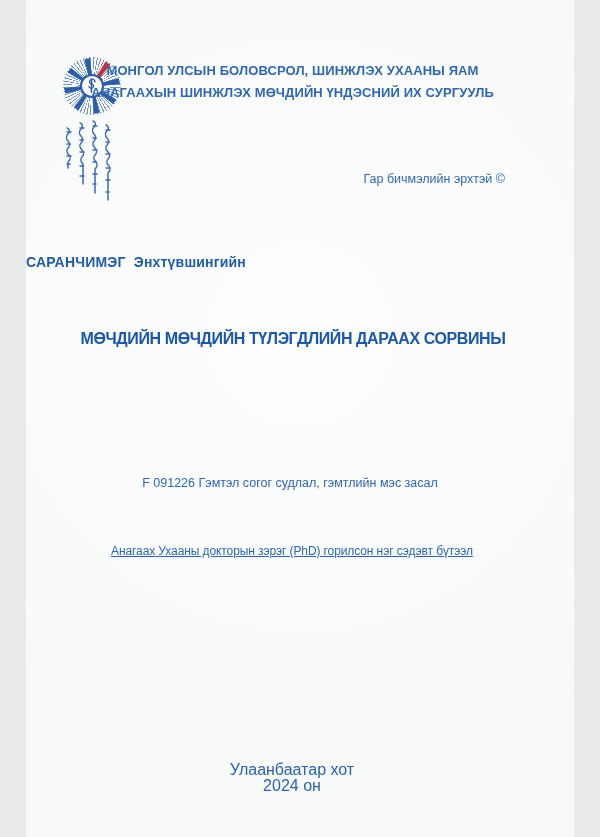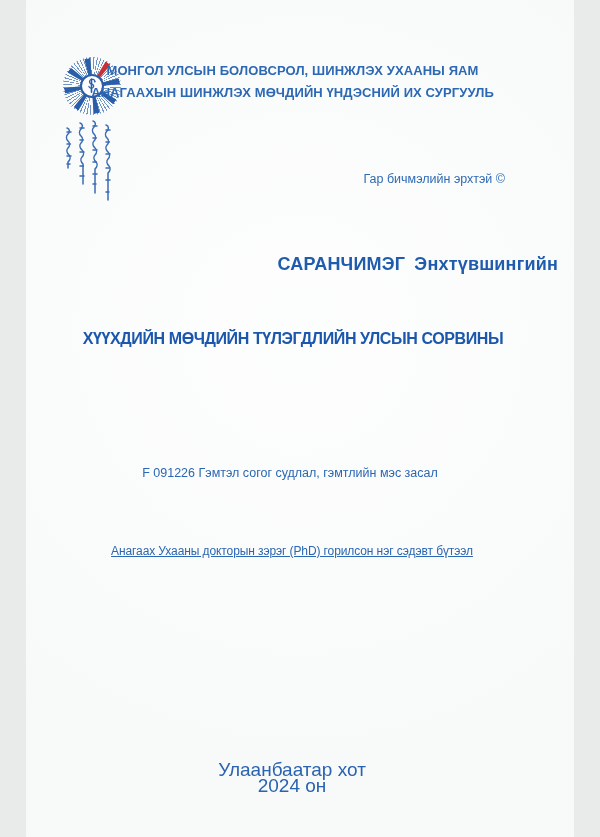--- a/index.html
+++ b/index.html
@@ -48,39 +48,39 @@
     position:absolute;left:60px;right:75px;top:60px;
     text-align:center;font-size:13px;font-weight:600;
     line-height:22px;color:#2d68b4;letter-spacing:.1px;
   }
   .copyright{
     position:absolute;right:69px;top:172px;
     font-size:12.5px;color:#2f6ab5;
   }
   .author{
     position:absolute;left:0;right:16px;top:254px;
-    text-align:right;font-size:18px;font-weight:bold;
+    text-align:left;font-size:14px;font-weight:bold;
     color:#1f5cae;word-spacing:4px;letter-spacing:.2px;
   }
   .title{
     position:absolute;left:0;right:14px;top:328px;
     text-align:center;font-size:16px;font-weight:bold;
     line-height:22px;letter-spacing:-.4px;color:#1b57ad;
   }
   .code{
-    position:absolute;left:0;right:20px;top:466px;
+    position:absolute;left:0;right:20px;top:476px;
     text-align:center;font-size:12.5px;color:#2c67b3;
   }
   .degree{
     position:absolute;left:0;right:16px;top:544px;
     text-align:center;font-size:12px;letter-spacing:-.1px;color:#2c67b3;text-decoration:underline;
   }
   .footer{
     position:absolute;left:0;right:16px;top:762px;
-    text-align:center;font-size:19px;line-height:16px;color:#2a63b0;
+    text-align:center;font-size:16px;line-height:16px;color:#2a63b0;
   }
 </style>
 </head>
 <body>
 
 <div class="page">
 
   <div class="emblem">
     <div class="rays"></div>
     <div class="spoke" style="transform:rotate(-10deg)"></div>
@@ -118,21 +118,21 @@
   <div class="header">
     <div>МОНГОЛ УЛСЫН БОЛОВСРОЛ, ШИНЖЛЭХ УХААНЫ ЯАМ</div>
     <div>АНАГААХЫН ШИНЖЛЭХ МӨЧДИЙН ҮНДЭСНИЙ ИХ СУРГУУЛЬ</div>
   </div>
 
   <div class="copyright">Гар бичмэлийн эрхтэй ©</div>
 
   <div class="author">САРАНЧИМЭГ Энхтүвшингийн</div>
 
   <div class="title">
-    <div>ХҮҮХДИЙН МӨЧДИЙН ТҮЛЭГДЛИЙН УЛСЫН СОРВИНЫ</div>
+    <div>МӨЧДИЙН МӨЧДИЙН ТҮЛЭГДЛИЙН ДАРААХ СОРВИНЫ</div>
   </div>
 
   <div class="code">F 091226 Гэмтэл согог судлал, гэмтлийн мэс засал</div>
 
   <div class="degree">Анагаах Ухааны докторын зэрэг (PhD) горилсон нэг сэдэвт бүтээл</div>
 
   <div class="footer">
     <div>Улаанбаатар хот</div>
     <div>2024 он</div>
   </div>

